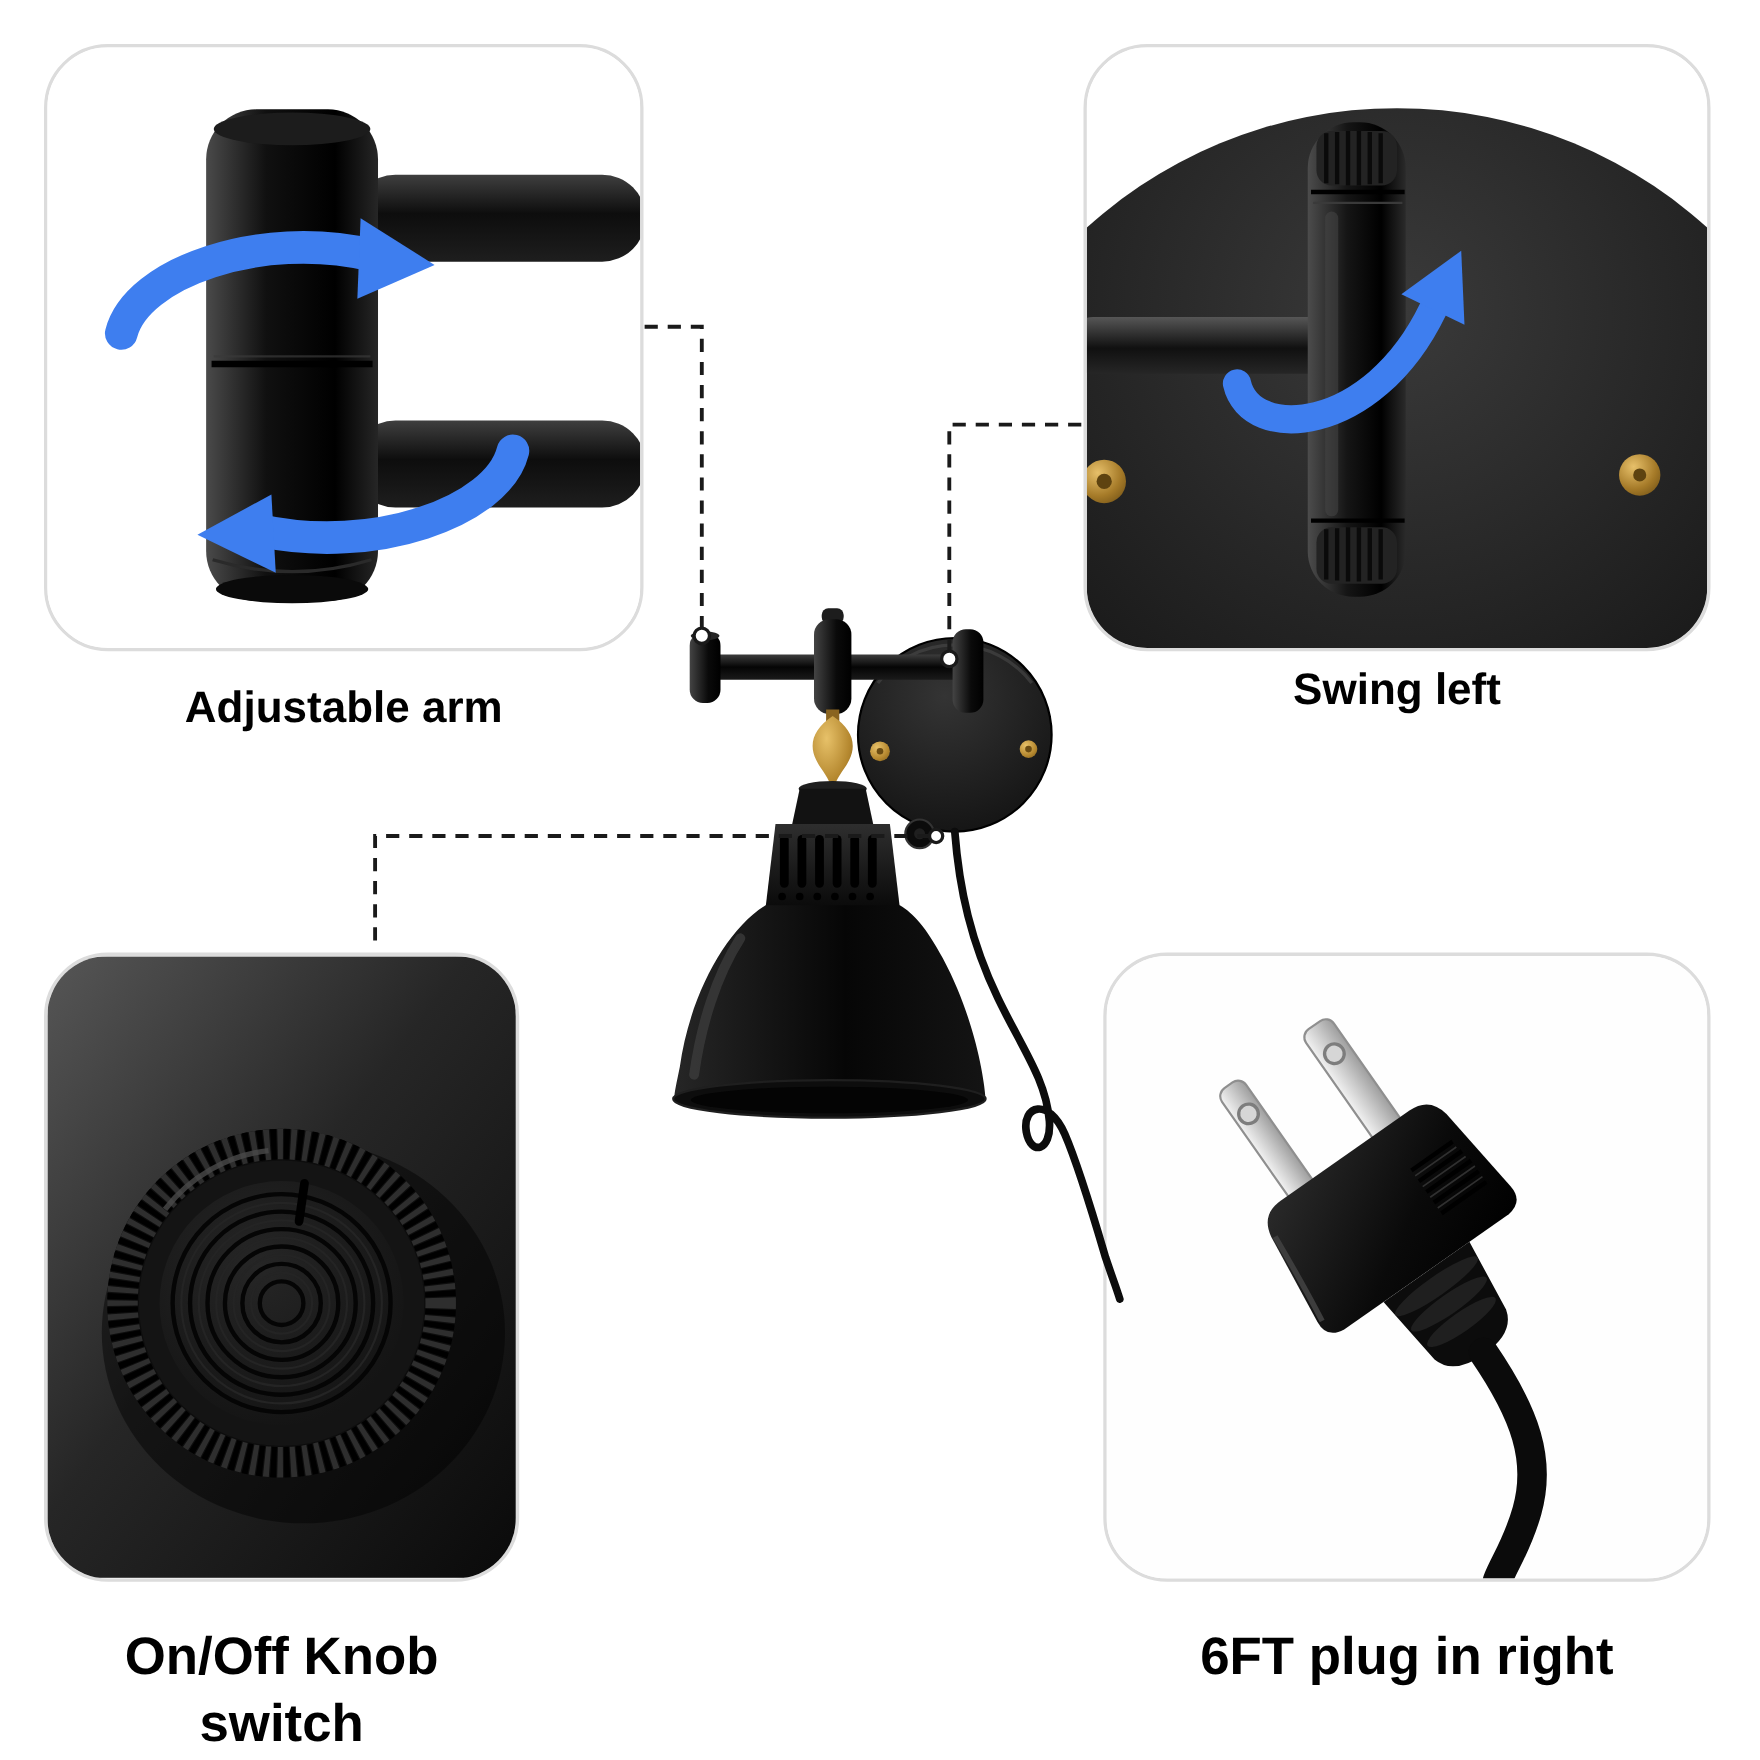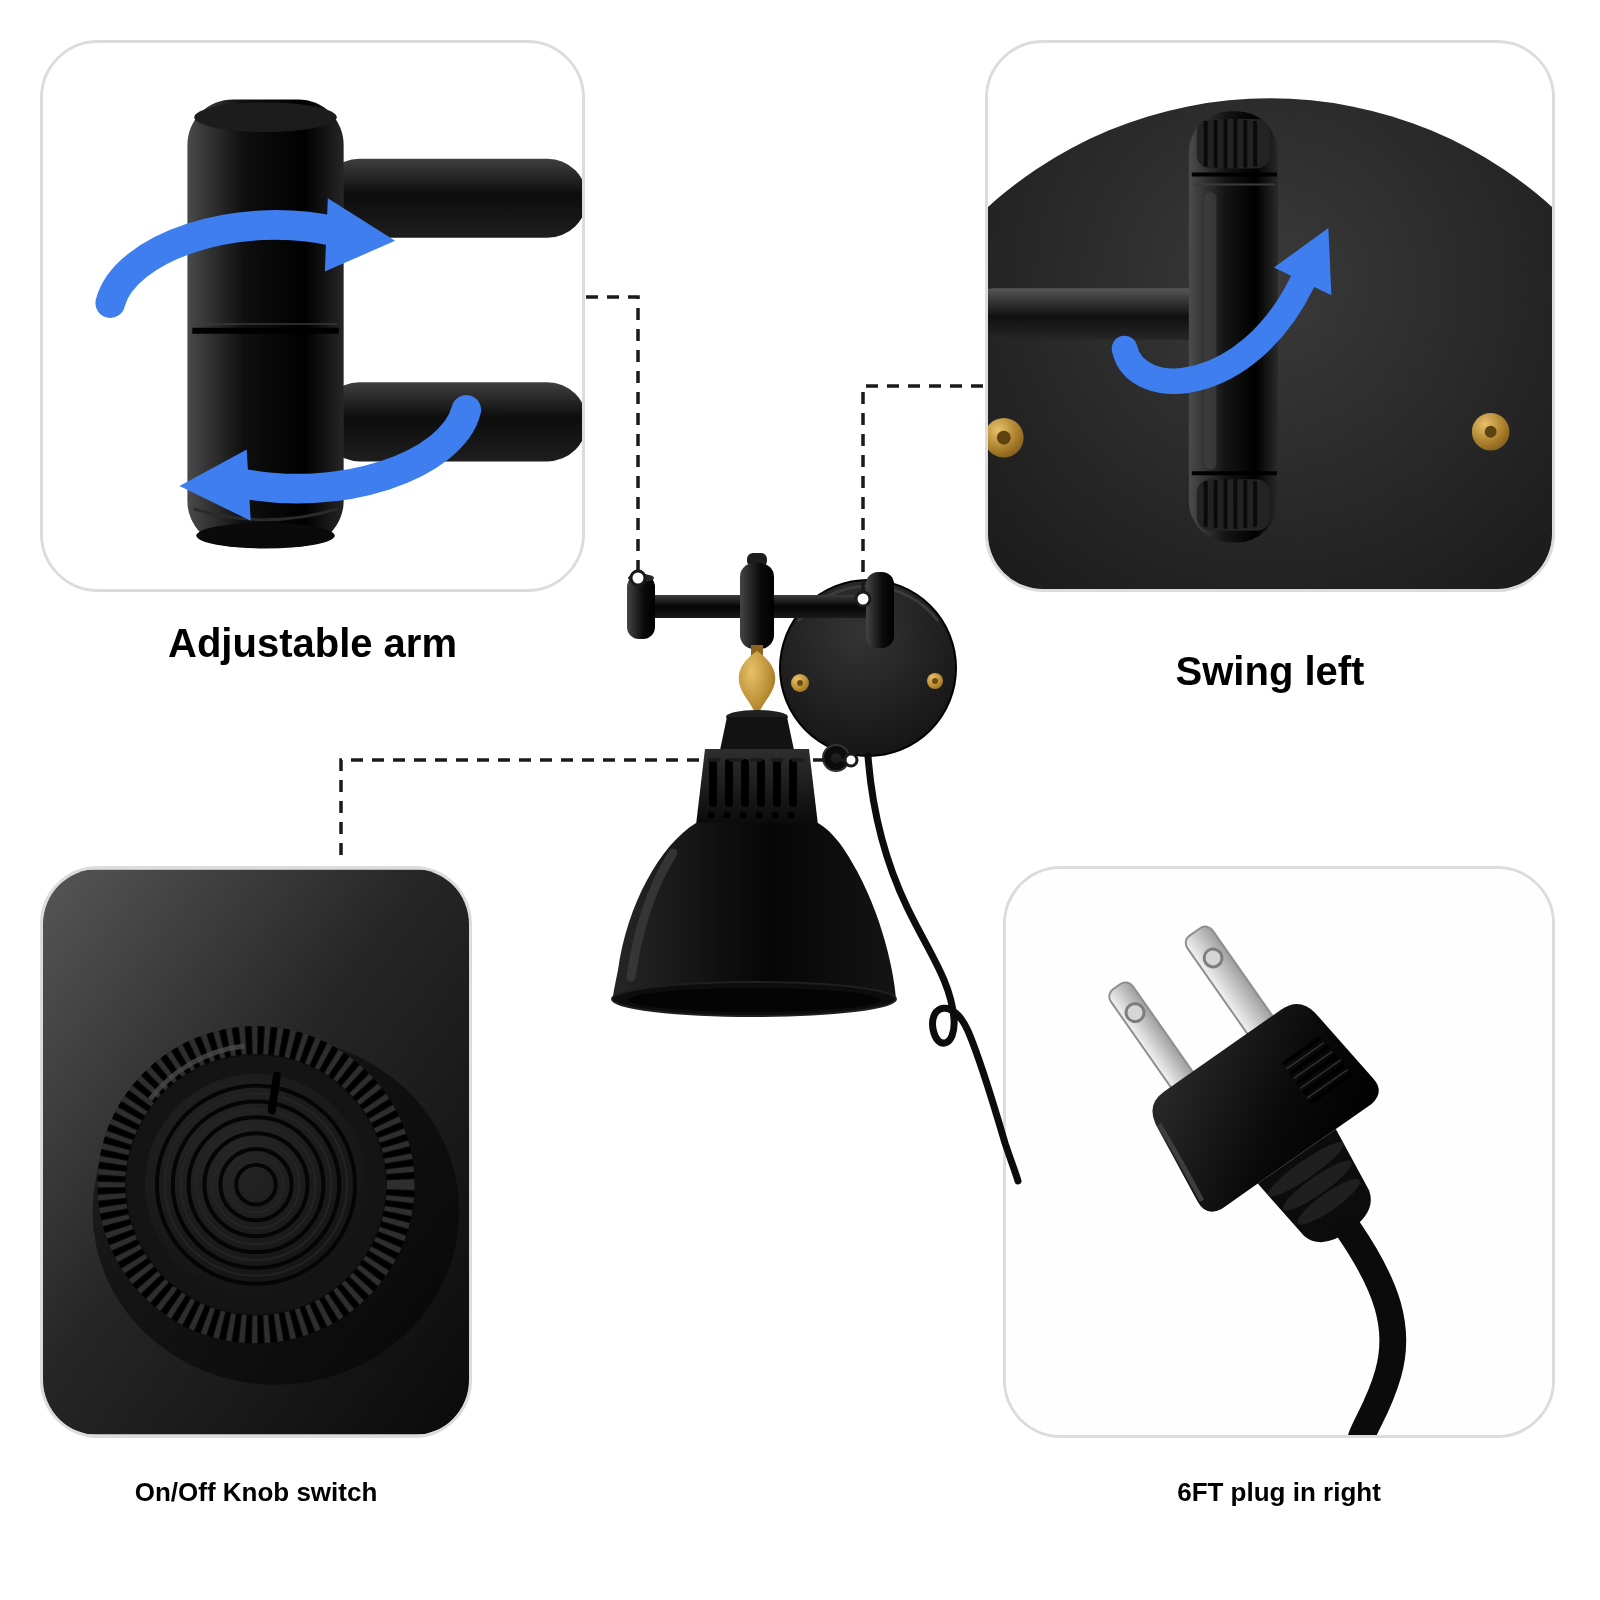--- a/index.html
+++ b/index.html
@@ -16,23 +16,23 @@
   #panel-swing{left:985px;top:40px;width:570px;height:552px;}
   #panel-knob{left:40px;top:866px;width:432px;height:572px;}
   #panel-plug{left:1003px;top:866px;width:552px;height:572px;}
   #lamp{position:absolute;left:555px;top:535px;width:530px;height:690px;z-index:10;}
   #leaders{position:absolute;left:0;top:0;width:1600px;height:1600px;z-index:50;pointer-events:none;}
   .cap{
     position:absolute;text-align:center;font-weight:bold;color:#000;
     line-height:1.28;z-index:20;
   }
   .cap-lg{font-size:40px;}
-  .cap-md{font-size:26px;text-align:center;}
+  .cap-md{font-size:48px;text-align:center;}
   #cap-arm{left:40px;top:618px;width:545px;}
-  #cap-swing{left:985px;top:646px;width:570px;}
+  #cap-swing{left:985px;top:602px;width:570px;}
   #cap-knob{left:40px;top:1476px;width:432px;}
   #cap-plug{left:1003px;top:1476px;width:552px;}
 </style>
 </head>
 <body>
 
 <div id="canvas">
 
   <div class="panel" id="panel-arm">
     <svg viewBox="0 0 545 550">

